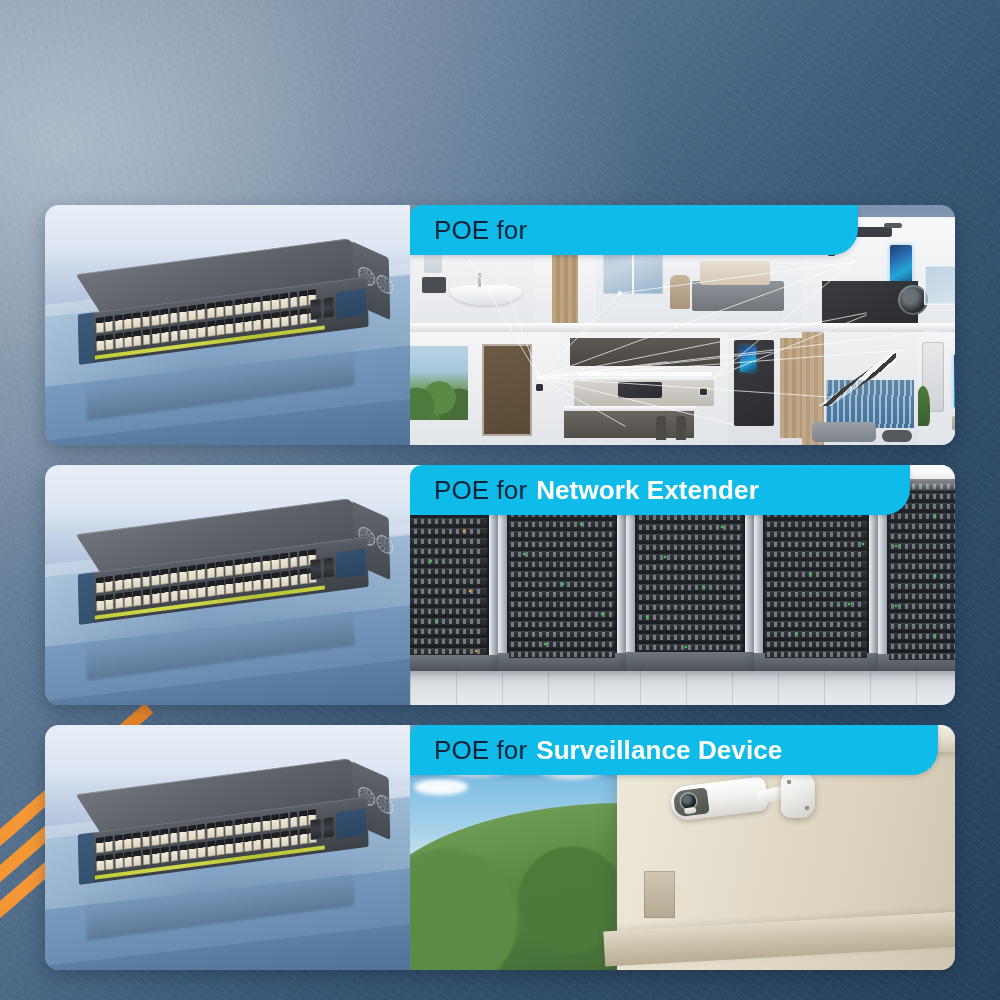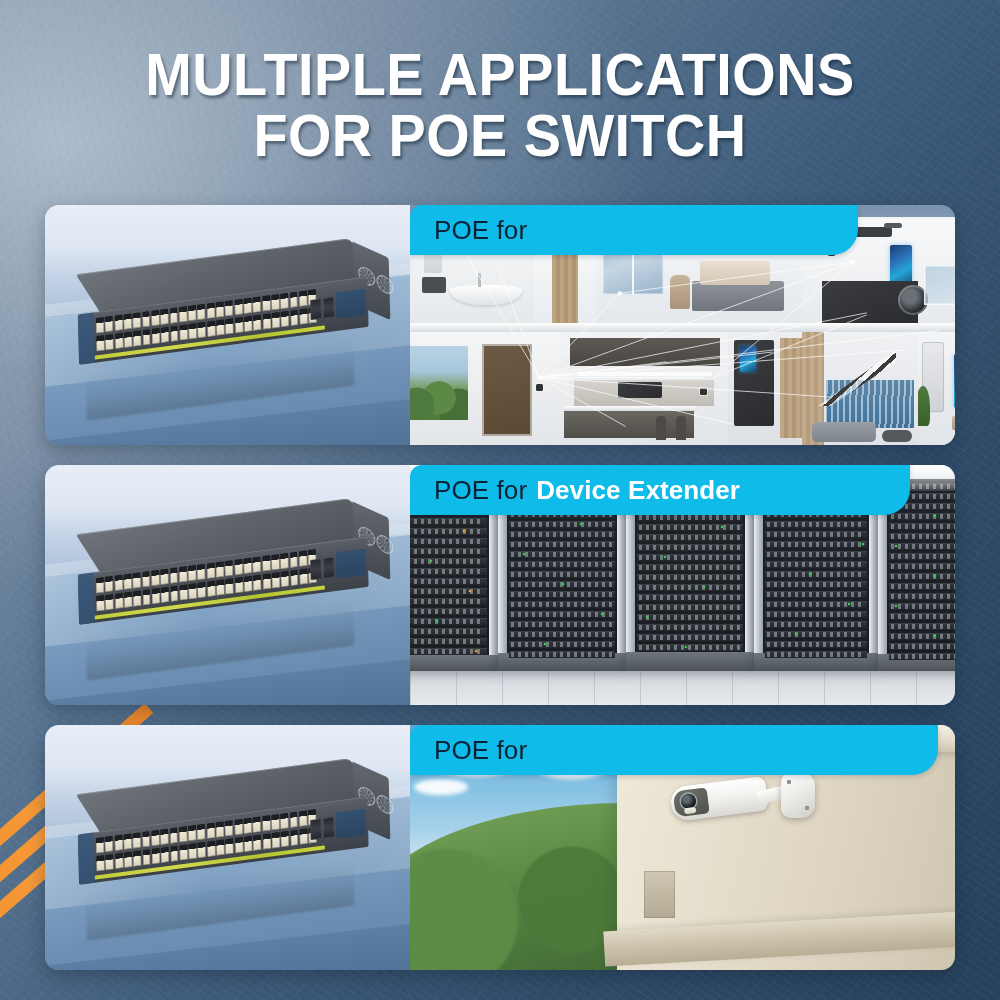--- a/index.html
+++ b/index.html
@@ -539,24 +539,20 @@
 
 <div id="page">
   <div class="texture"></div>
 
   <div class="corner-stripes">
     <div class="stripe s1"></div>
     <div class="stripe s2"></div>
     <div class="stripe s3"></div>
   </div>
 
-  <div class="title-block">
-    <span class="title-line">MULTIPLE APPLICATIONS</span>
-    <span class="title-line">FOR POE SWITCH</span>
-  </div>
 
   <div class="card" id="card-1">
 
     <div class="card-left">
       <div class="desk"></div>
       <div class="desk-front"></div>
       <div class="desk-sheen"></div>
 
       <div class="switch-reflection"></div>
 
@@ -2254,21 +2250,21 @@
               <div class="slot" style="left: 58px;"></div>
               <div class="slot" style="left: 65px;"></div>
             </div>
           </div>
 
         <div style="position:absolute;left:0;right:0;top:0;height:26px;background:linear-gradient(180deg,rgba(255,255,255,0.92) 0%,rgba(255,255,255,0.12) 100%);"></div>
       </div>
 
       <div class="banner">
         <span class="b-prefix">POE for</span>
-        <span class="b-strong">Device Extender</span>
+        <span class="b-strong">Network Extender</span>
       </div>
     </div>
   </div>
 
   <div class="card" id="card-3">
 
     <div class="card-left">
       <div class="desk"></div>
       <div class="desk-front"></div>
       <div class="desk-sheen"></div>
@@ -2373,16 +2369,17 @@
             <div class="cam-mount">
               <div class="mount-screw" style="left:6px;  top:8px;"></div>
               <div class="mount-screw" style="left:24px; top:34px;"></div>
             </div>
           </div>
         </div>
       </div>
 
       <div class="banner">
         <span class="b-prefix">POE for</span>
+        <span class="b-strong">Surveillance Device</span>
       </div>
     </div>
   </div>
 </div>
 
 </body></html>

